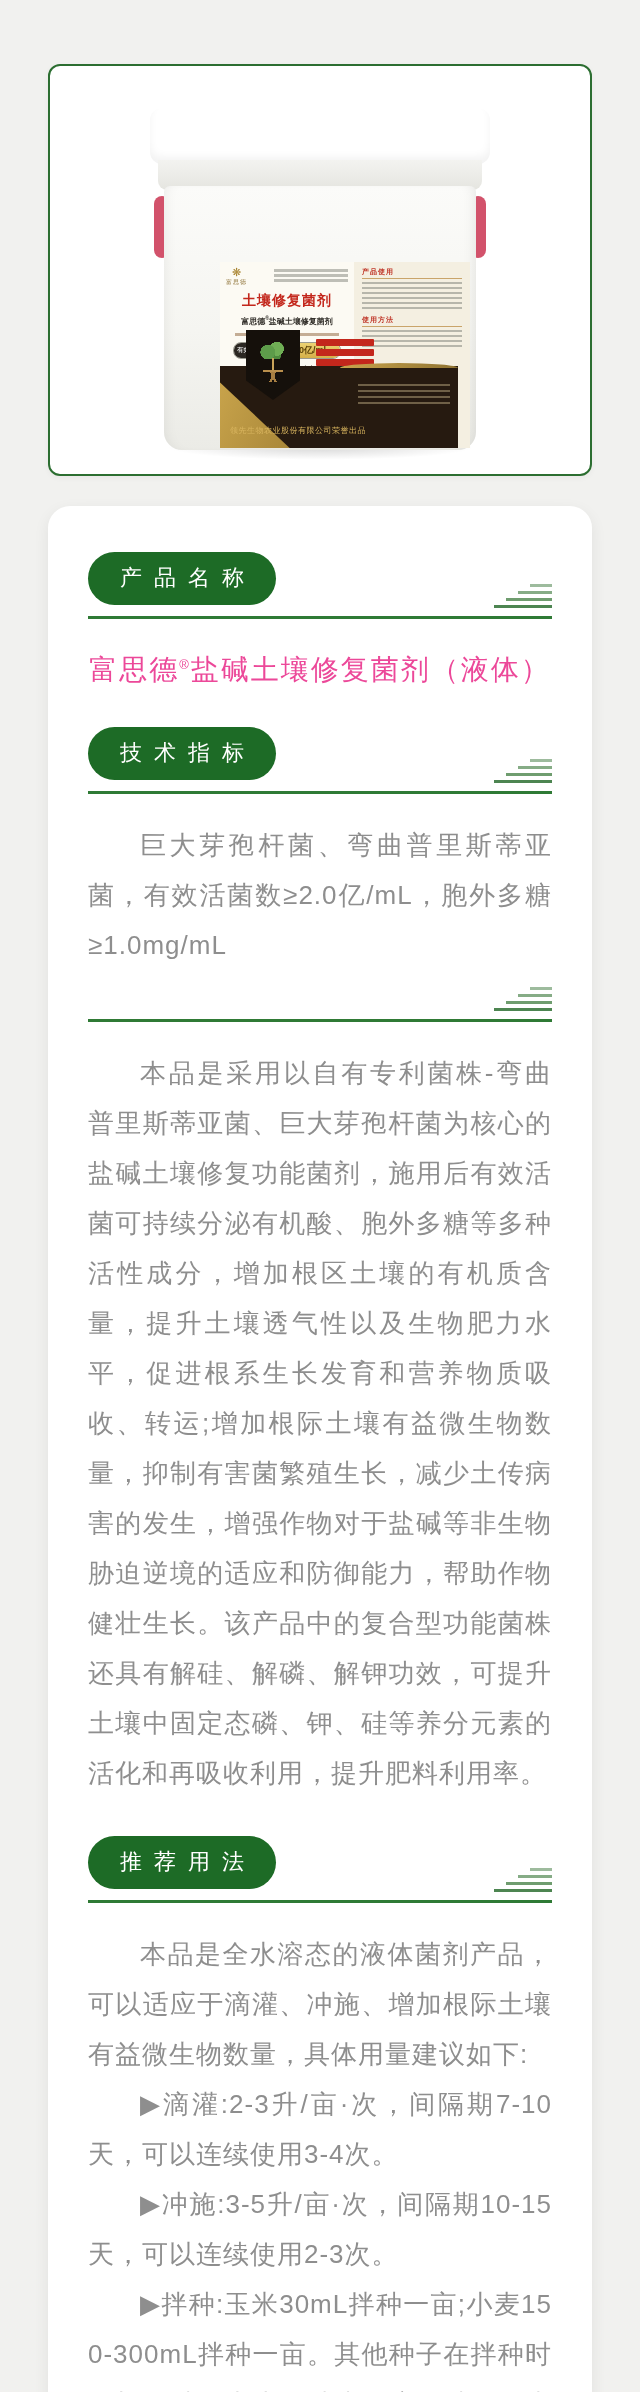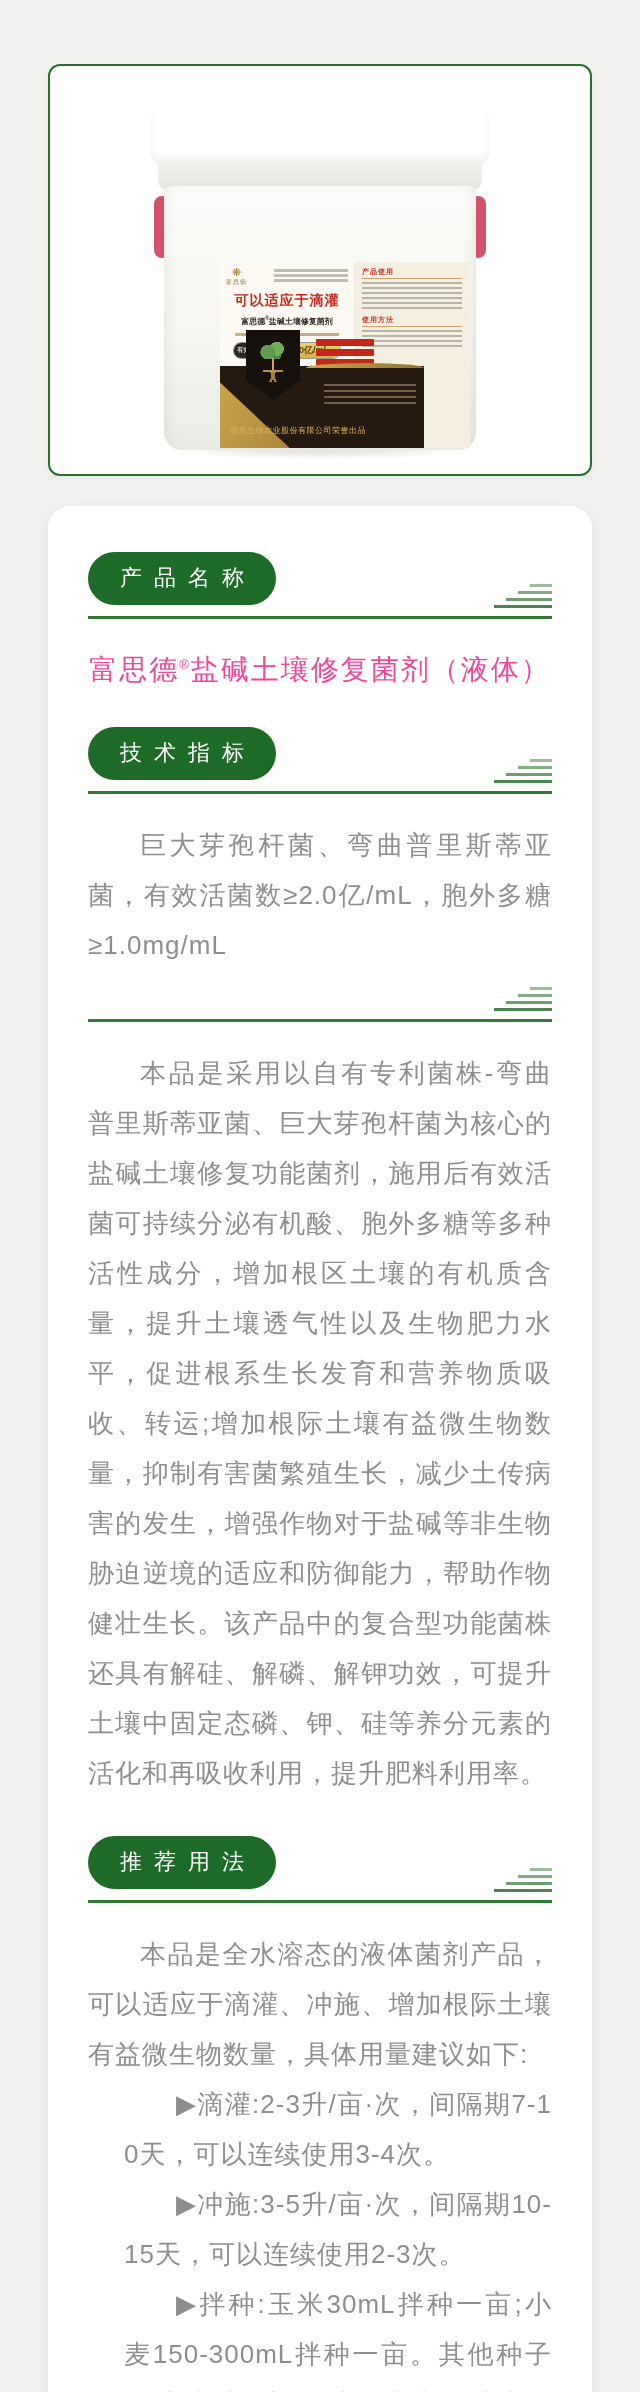--- a/index.html
+++ b/index.html
@@ -55,21 +55,21 @@
     font-size:9px; font-weight:bold; display:flex; align-items:center; justify-content:center; }
   .lf-note { margin-top:4px; text-align:center; font-size:6px; color:#5a564f; }
 
   .label-side { position:absolute; left:304px; top:196px; width:116px; height:186px;
     background:#f4efe1; padding:5px 8px; overflow:hidden; }
   .ls-h { color:#c0392b; font-size:7px; font-weight:bold; border-bottom:1px solid #c9a46a;
     padding-bottom:1px; margin-bottom:3px; letter-spacing:1px; }
   .ls-h.second { margin-top:6px; }
   .ls-bars span { display:block; width:100%; height:2px; background:#a7a79e; margin:3px 0; opacity:.8; }
 
-  .label-dark { position:absolute; left:170px; top:300px; width:204px; height:82px;
+  .label-dark { position:absolute; left:170px; top:300px; width:238px; height:82px;
     background:#261a10; overflow:visible; }
   .label-dark::before { content:""; position:absolute; left:0; bottom:0; width:120px; height:82px;
     background:linear-gradient(115deg,#caa54c,#9a7a30);
     clip-path:polygon(0 100%, 0 20%, 58% 100%); }
   .label-dark::after { content:""; position:absolute; right:0; top:-3px; width:118px; height:5px;
     background:linear-gradient(90deg,#caa54c,#8f7332); border-radius:50% 50% 0 0/100% 100% 0 0; }
   .shield { position:absolute; left:26px; top:-36px; width:54px; height:70px; background:#15100b;
     clip-path:polygon(0 0,100% 0,100% 72%,50% 100%,0 72%); }
   .tree-crown { position:absolute; left:14px; top:12px; width:26px; height:17px;
     background:radial-gradient(circle at 30% 60%, #5d9c4a 35%, transparent 36%),
@@ -104,21 +104,21 @@
   .decor span:nth-child(1){ width:22px; background:#9dbb9d; }
   .decor span:nth-child(2){ width:34px; background:#86ac86; }
   .decor span:nth-child(3){ width:46px; background:#6f9d6f; }
   .decor span:nth-child(4){ width:58px; background:#4d8551; }
 
   .product-name { margin:32px 0 4px; text-align:center; color:#ec4899; font-size:28px; letter-spacing:2px; }
   .product-name sup { font-size:13px; }
 
   .para { margin-top:26px; color:#8e8e8e; font-size:26px; line-height:50px;
     text-align:justify; text-indent:2em; letter-spacing:1px; word-break:break-all; }
-  .para.tight { margin-top:0;margin-left:36px; }
+  .para.tight { margin-top:0; }
 </style>
 </head>
 <body>
 
 <div class="hero-card">
   <div class="photo">
     <div class="bucket-shadow"></div>
     <div class="lid"></div>
     <div class="lid-rim"></div>
     <div class="handle l"></div>
@@ -130,21 +130,21 @@
         <div class="lf-logo">
           <span class="glyph">❋</span>
           <span class="brand">富思德</span>
         </div>
         <div class="micro-bars">
           <span></span>
             <span></span>
             <span></span>
         </div>
       </div>
-      <div class="lf-title">可以适应于滴灌</div>
+      <div class="lf-title">土壤修复菌剂</div>
       <div class="lf-sub"><span>富思德</span><sup>®</sup><span>盐碱土壤修复菌剂</span></div>
       <div class="lf-line"></div>
       <div class="lf-badge">
         <span class="b1">有效活菌数</span>
         <span class="b2">≥2.0亿/ml</span>
       </div>
       <div class="lf-note">胞外多糖≥1.0mg/mL</div>
     </div>
 
     <div class="label-side">

